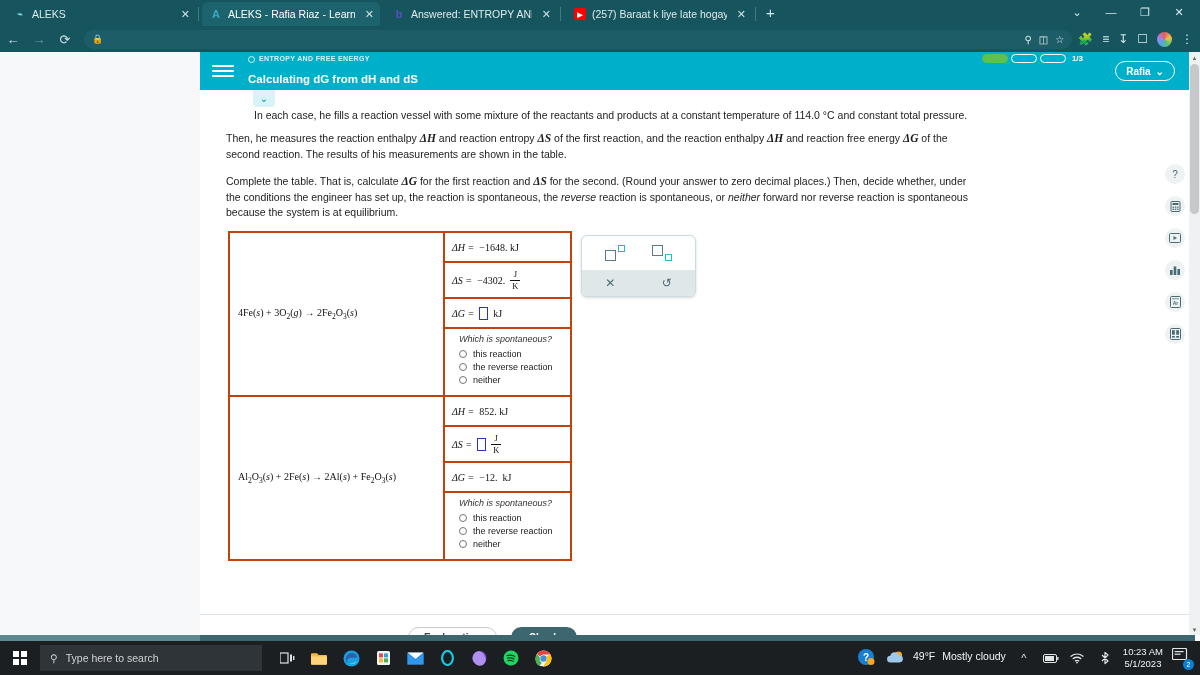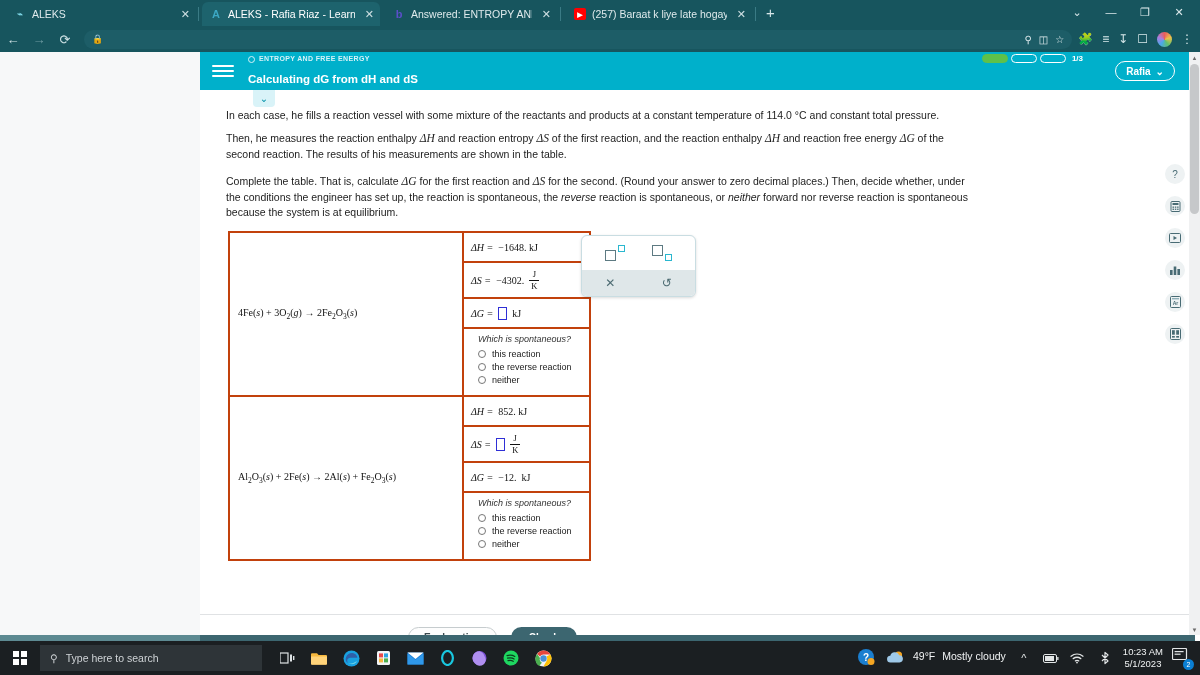--- a/index.html
+++ b/index.html
@@ -72,29 +72,29 @@
   .user-pill { position:absolute; right:20px; top:9px; height:20px; padding:0 10px;
     border:1.5px solid #ffffff; border-radius:11px; display:flex; align-items:center; gap:5px;
     color:#fff; font-size:10px; font-weight:bold; }
   .chev-collapse { position:absolute; left:53px; top:38px; width:22px; height:17px;
     background:#d9f3f8; border-radius:0 0 4px 4px; display:flex; align-items:center; justify-content:center;
     color:#0091a8; font-size:10px; }
 
   
   .body-wrap { position:relative; padding:18px 26px 0 26px; }
   .ptext { font-size:10.5px; color:#1c1c1c; line-height:1.45; margin:0 0 11px 0; max-width:745px; }
-  .ptext.tight { margin-bottom:0px; }
+  .ptext.tight { margin-bottom:0px;margin-left:28px; }
   .ptext.cont { margin-top:7px; margin-bottom:11px; }
-  .mathv { font-style:italic; font-family:"Liberation Serif", serif; font-size:11.5px; }
+  .mathv { font-style:italic; font-family:"Liberation Serif", serif; font-size:11.5px;font-weight:bold; }
   em.it { font-style:italic; }
 
   
   .tbl { border-collapse:collapse; margin-left:2px; margin-top:8px; table-layout:fixed; }
   .tbl td { border:2px solid #c2410c; vertical-align:middle; }
-  .c-rxn { width:234px; padding:6px 8px; text-align:left; }
+  .c-rxn { width:215px; padding:6px 8px; text-align:left; }
   .c-val { width:127px; height:30px; padding:4px 7px; }
   .rxn { font-family:"Liberation Serif", serif; font-size:10px; color:#111; white-space:nowrap; }
   .rxn sub { font-size:7.5px; }
   .rxn i { font-style:italic; }
   .valrow { display:flex; align-items:center; gap:5px; font-family:"Liberation Serif", serif; font-size:10px; color:#111; }
   .valrow .sym { font-style:italic; }
   .frac { display:inline-flex; flex-direction:column; align-items:center; line-height:1; font-size:8.5px; }
   .frac .num { padding:0 2px 1px 2px; }
   .frac .den { border-top:1px solid #111; padding:1px 2px 0 2px; }
   .ansbox { display:inline-block; width:9px; height:13px; border:1.2px solid #4a4ae0; background:#fff; vertical-align:middle; }

